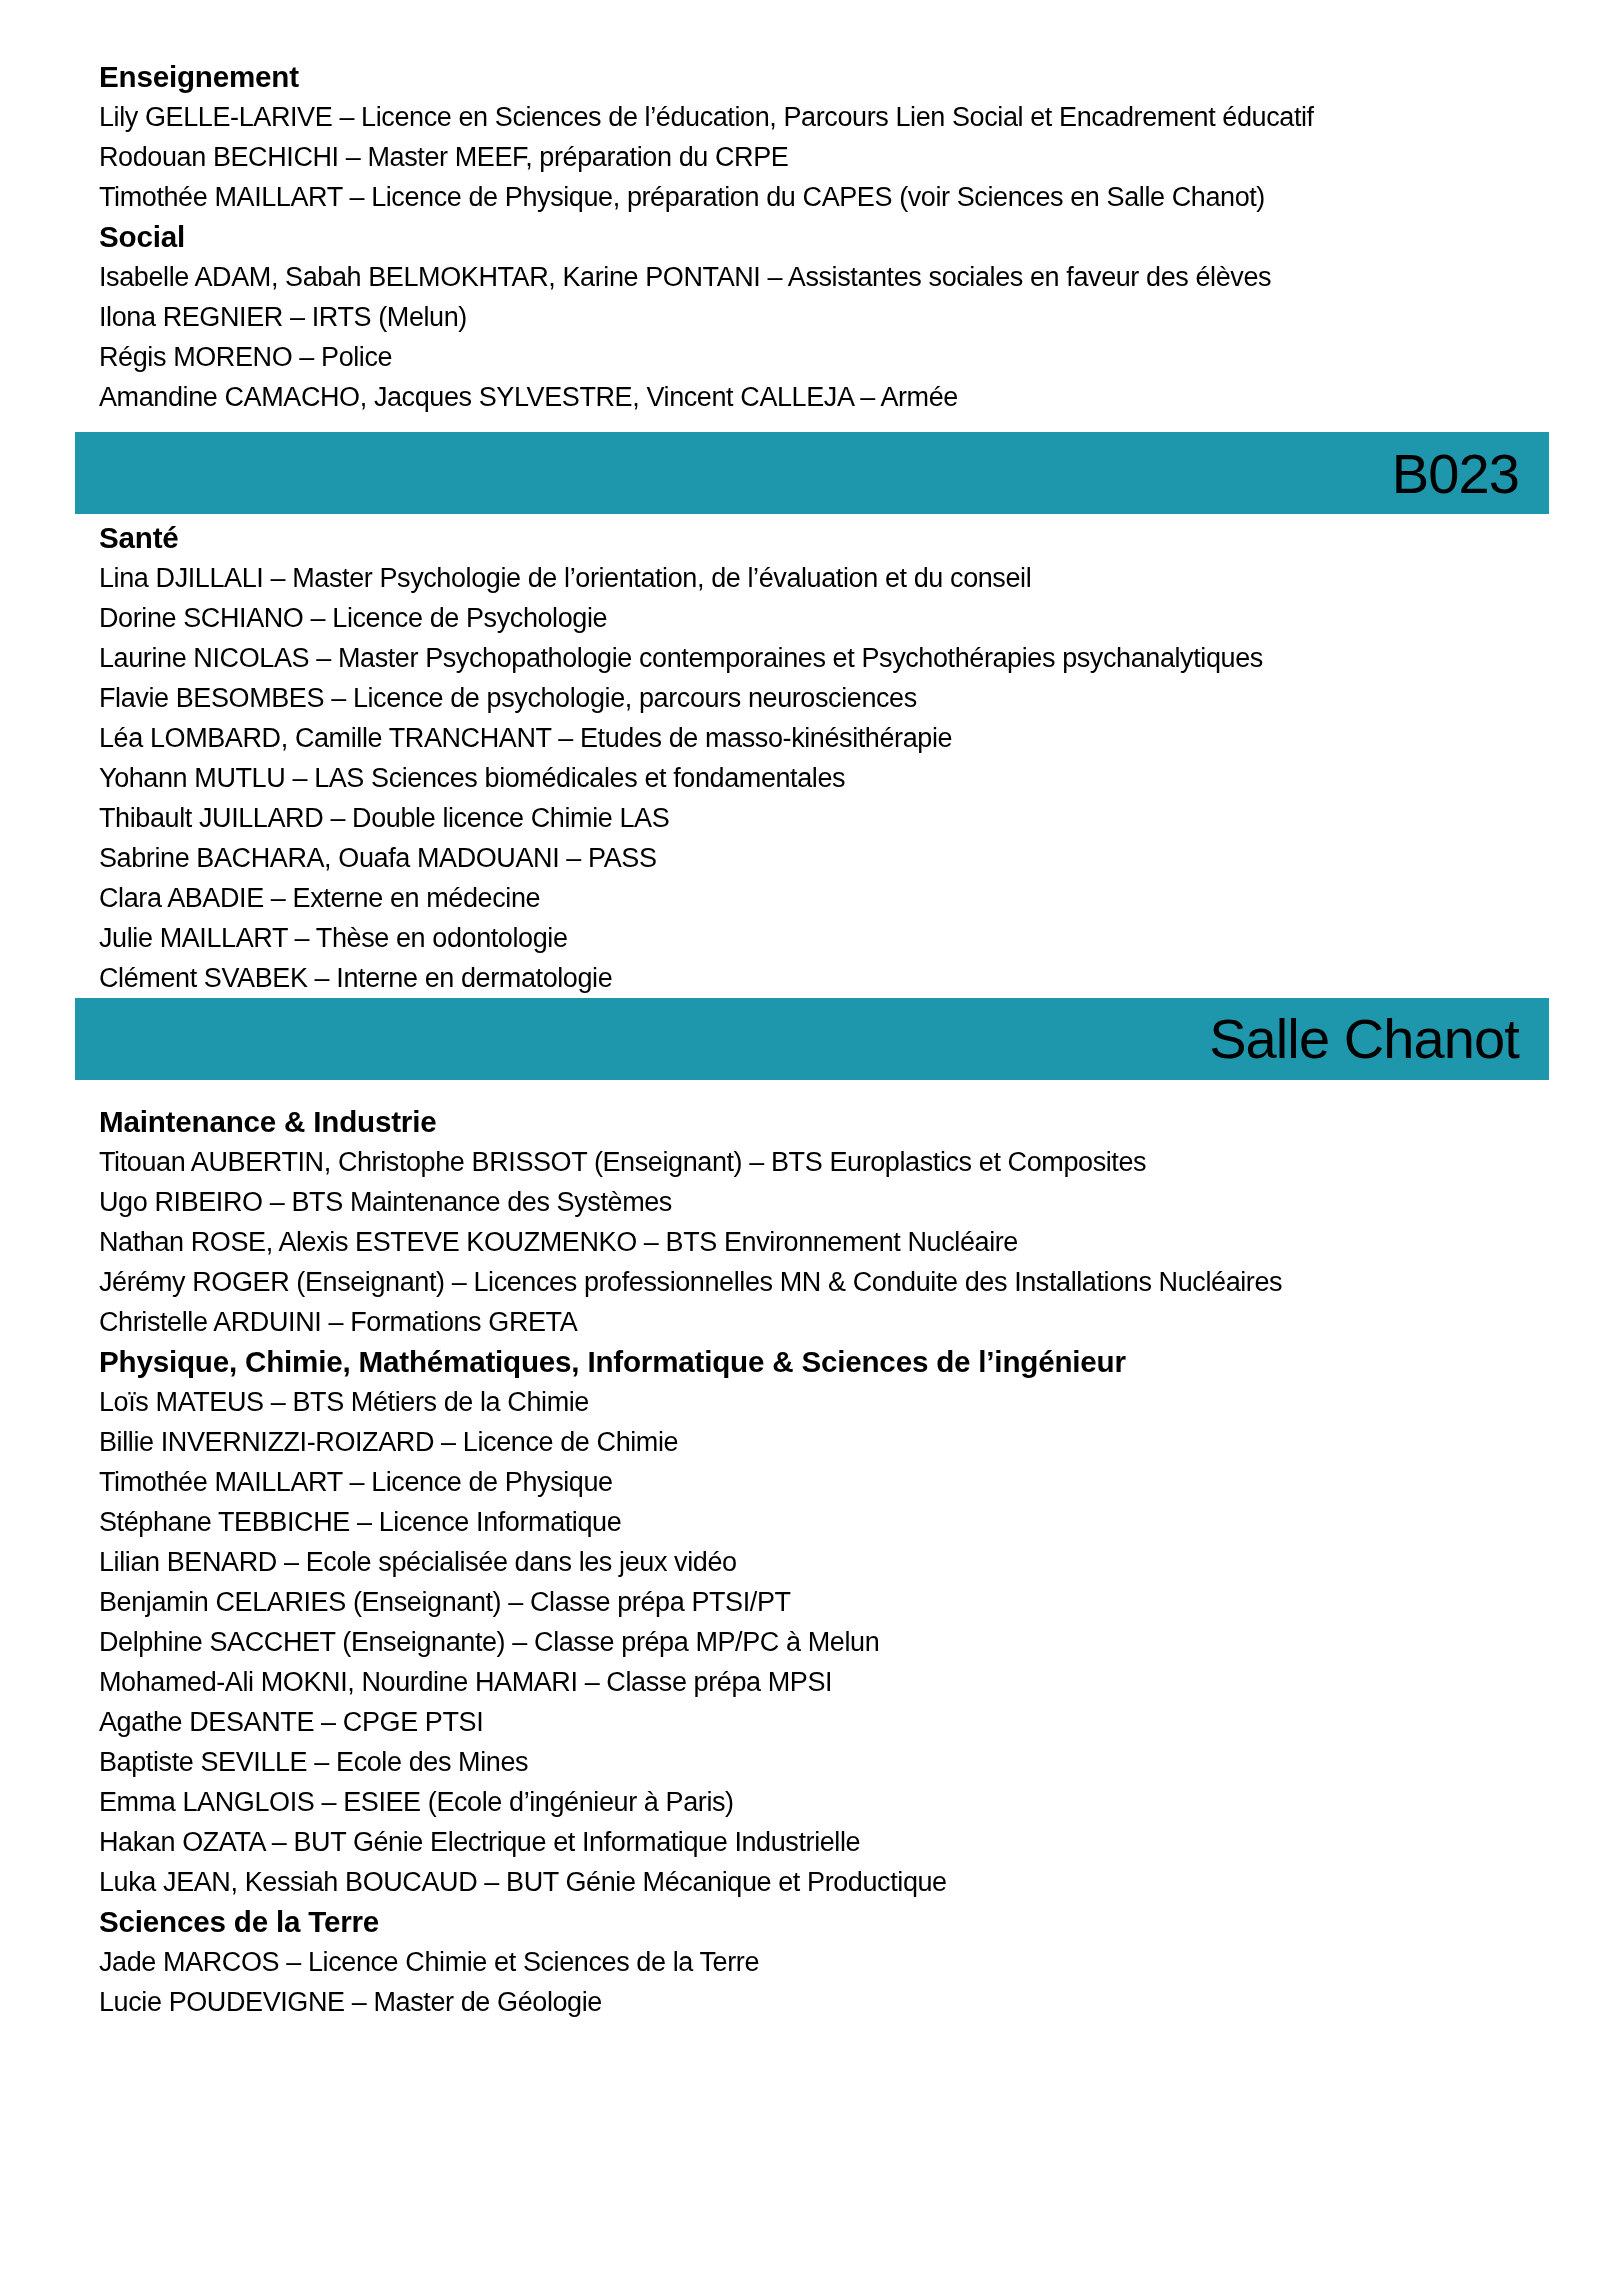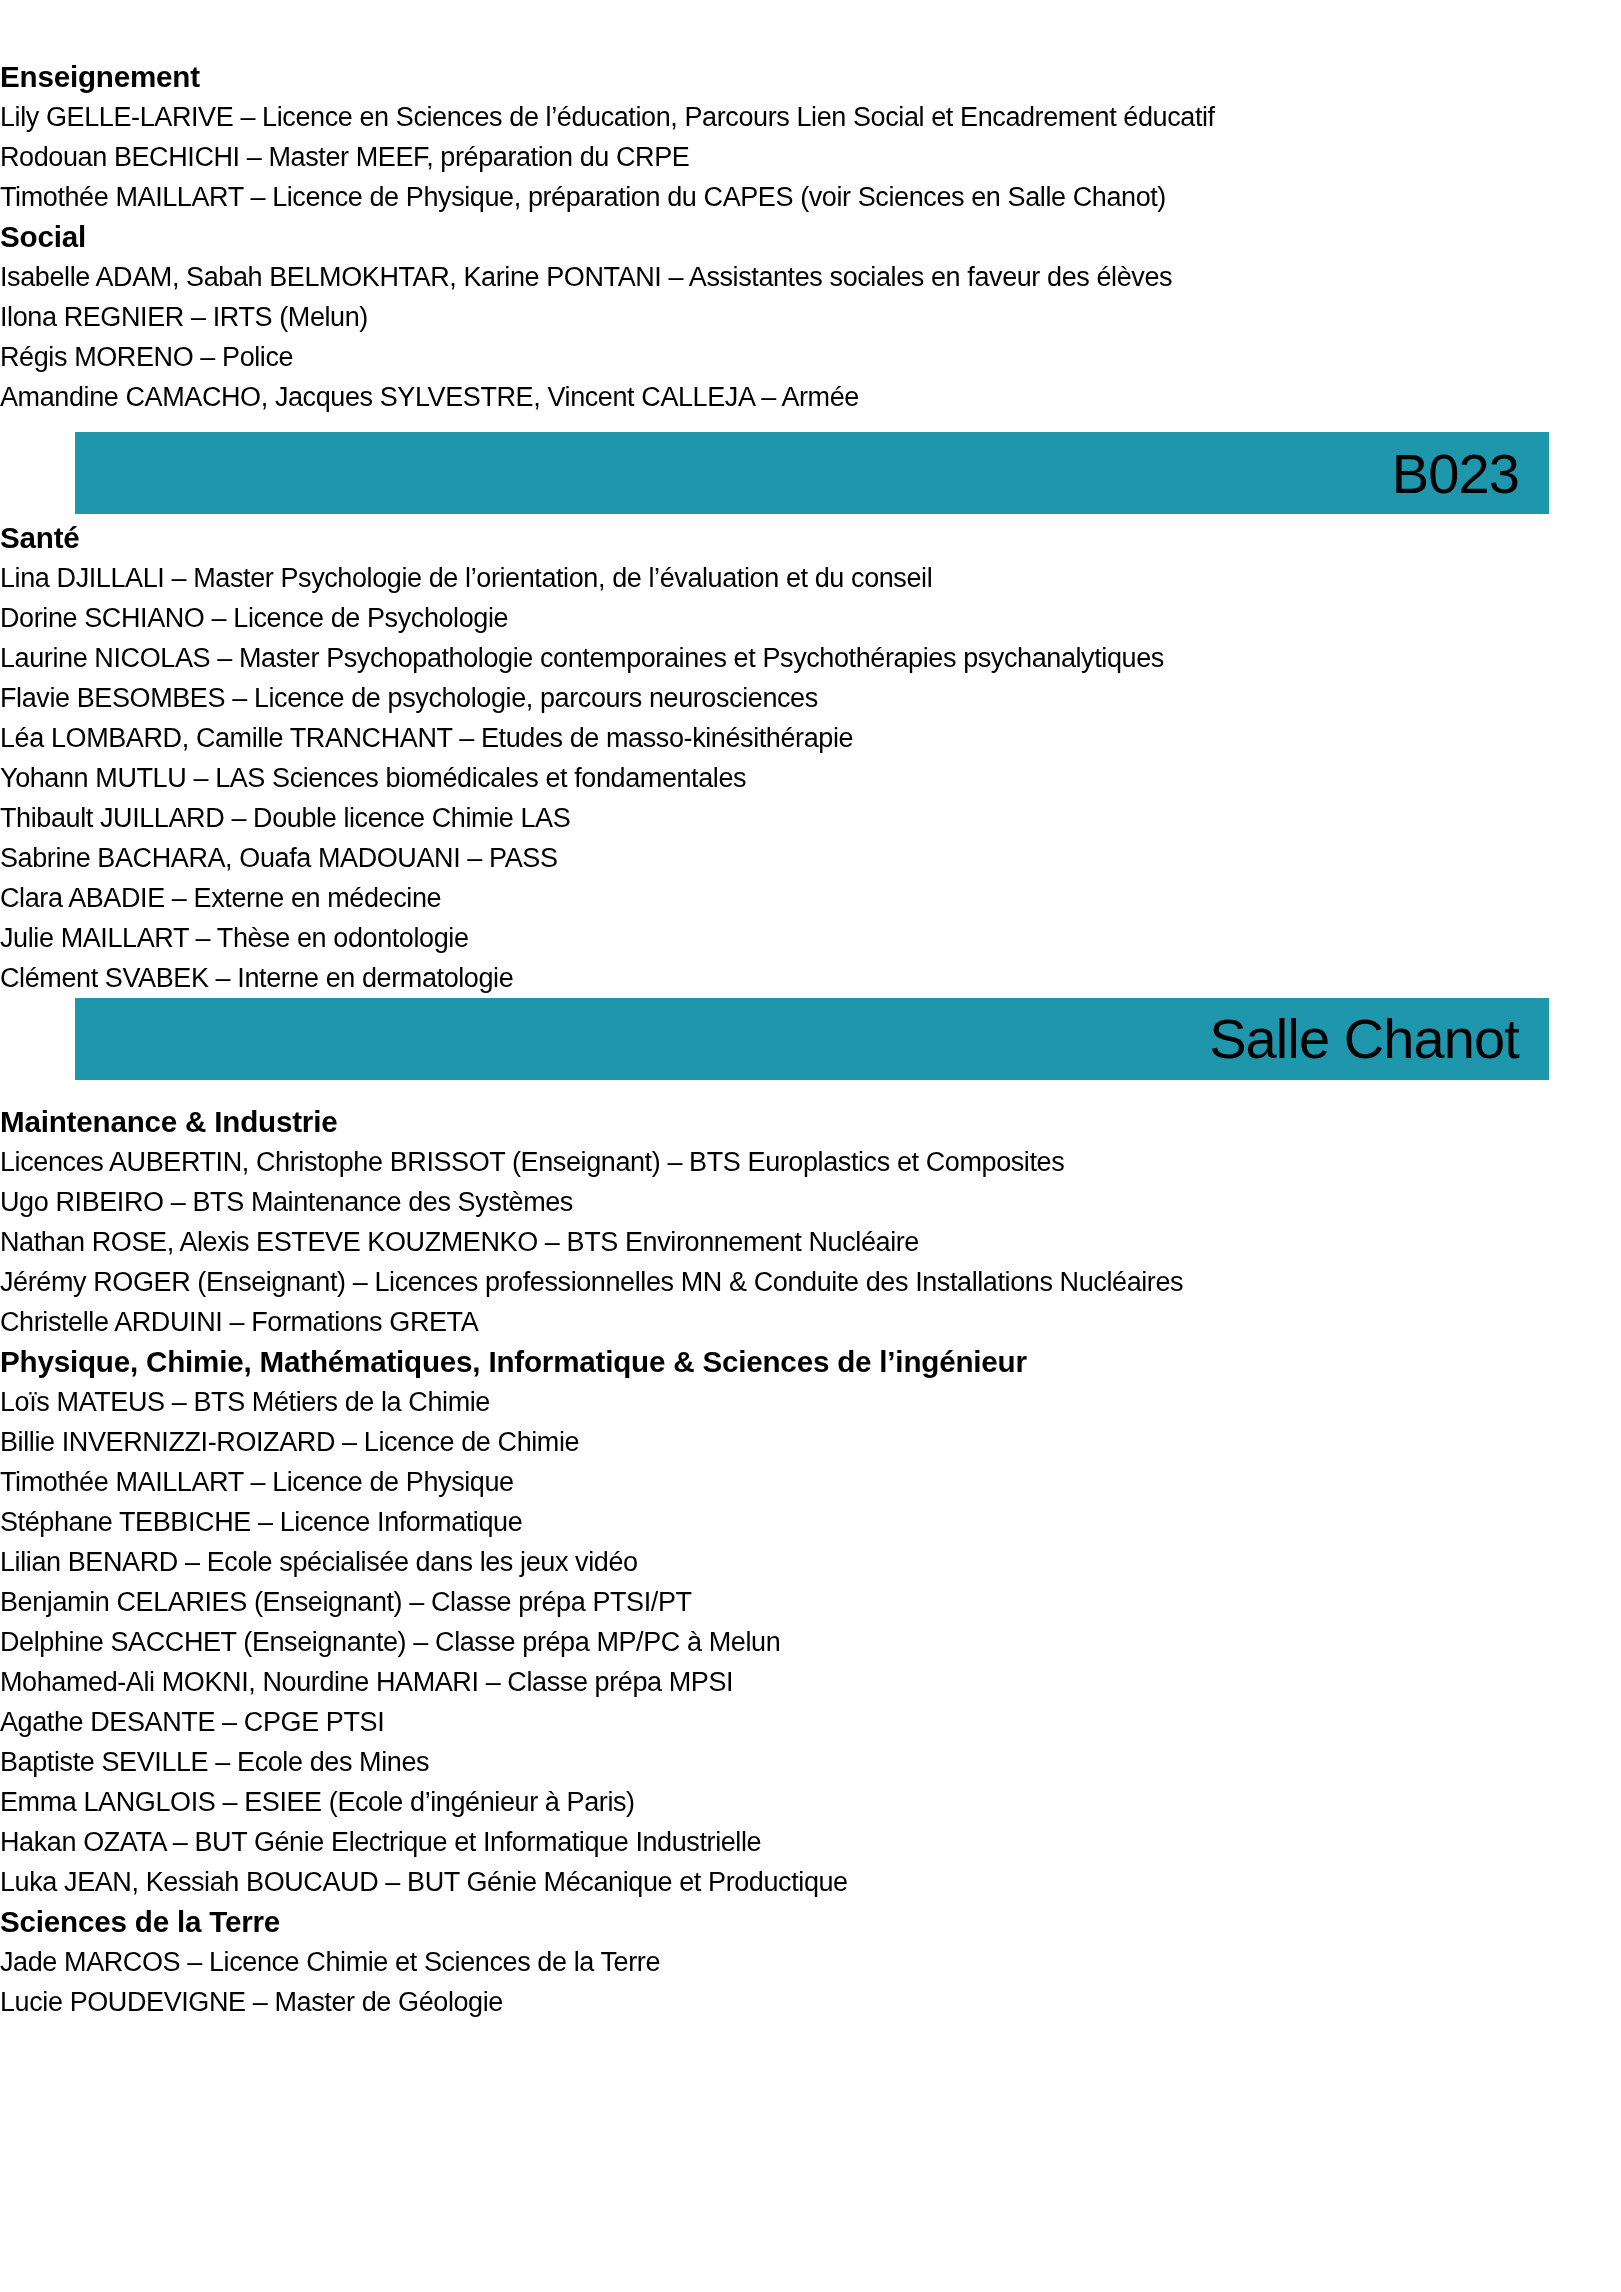--- a/index.html
+++ b/index.html
@@ -15,20 +15,21 @@
     overflow: hidden;
   }
   .page {
     box-sizing: border-box;
     width: 1622px;
     height: 2293px;
     padding-top: 57px;
     background: #ffffff;
   }
   .text-line {
+    margin-left: 99px;
     margin-right: 45px;
     font-size: 27px;
     line-height: 40px;
     letter-spacing: -0.4px;
     white-space: nowrap;
   }
   .heading-line {
     font-size: 29.6px;
     font-weight: 700;
     letter-spacing: -0.2px;
@@ -82,21 +83,21 @@
     <div class="text-line" data-name="list-entry">Yohann MUTLU – LAS Sciences biomédicales et fondamentales</div>
     <div class="text-line" data-name="list-entry">Thibault JUILLARD – Double licence Chimie LAS</div>
     <div class="text-line" data-name="list-entry">Sabrine BACHARA, Ouafa MADOUANI – PASS</div>
     <div class="text-line" data-name="list-entry">Clara ABADIE – Externe en médecine</div>
     <div class="text-line" data-name="list-entry">Julie MAILLART – Thèse en odontologie</div>
     <div class="text-line" data-name="list-entry">Clément SVABEK – Interne en dermatologie</div>
     <div class="banner" data-name="room-banner-salle-chanot">
       <span data-name="room-banner-label">Salle Chanot</span>
     </div>
     <div class="text-line heading-line" data-name="section-heading">Maintenance &amp; Industrie</div>
-    <div class="text-line" data-name="list-entry">Licences AUBERTIN, Christophe BRISSOT (Enseignant) – BTS Europlastics et Composites</div>
+    <div class="text-line" data-name="list-entry">Titouan AUBERTIN, Christophe BRISSOT (Enseignant) – BTS Europlastics et Composites</div>
     <div class="text-line" data-name="list-entry">Ugo RIBEIRO – BTS Maintenance des Systèmes</div>
     <div class="text-line" data-name="list-entry">Nathan ROSE, Alexis ESTEVE KOUZMENKO – BTS Environnement Nucléaire</div>
     <div class="text-line" data-name="list-entry">Jérémy ROGER (Enseignant) – Licences professionnelles MN &amp; Conduite des Installations Nucléaires</div>
     <div class="text-line" data-name="list-entry">Christelle ARDUINI – Formations GRETA</div>
     <div class="text-line heading-line" data-name="section-heading">Physique, Chimie, Mathématiques, Informatique &amp; Sciences de l’ingénieur</div>
     <div class="text-line" data-name="list-entry">Loïs MATEUS – BTS Métiers de la Chimie</div>
     <div class="text-line" data-name="list-entry">Billie INVERNIZZI-ROIZARD – Licence de Chimie</div>
     <div class="text-line" data-name="list-entry">Timothée MAILLART – Licence de Physique</div>
     <div class="text-line" data-name="list-entry">Stéphane TEBBICHE – Licence Informatique</div>
     <div class="text-line" data-name="list-entry">Lilian BENARD – Ecole spécialisée dans les jeux vidéo</div>

